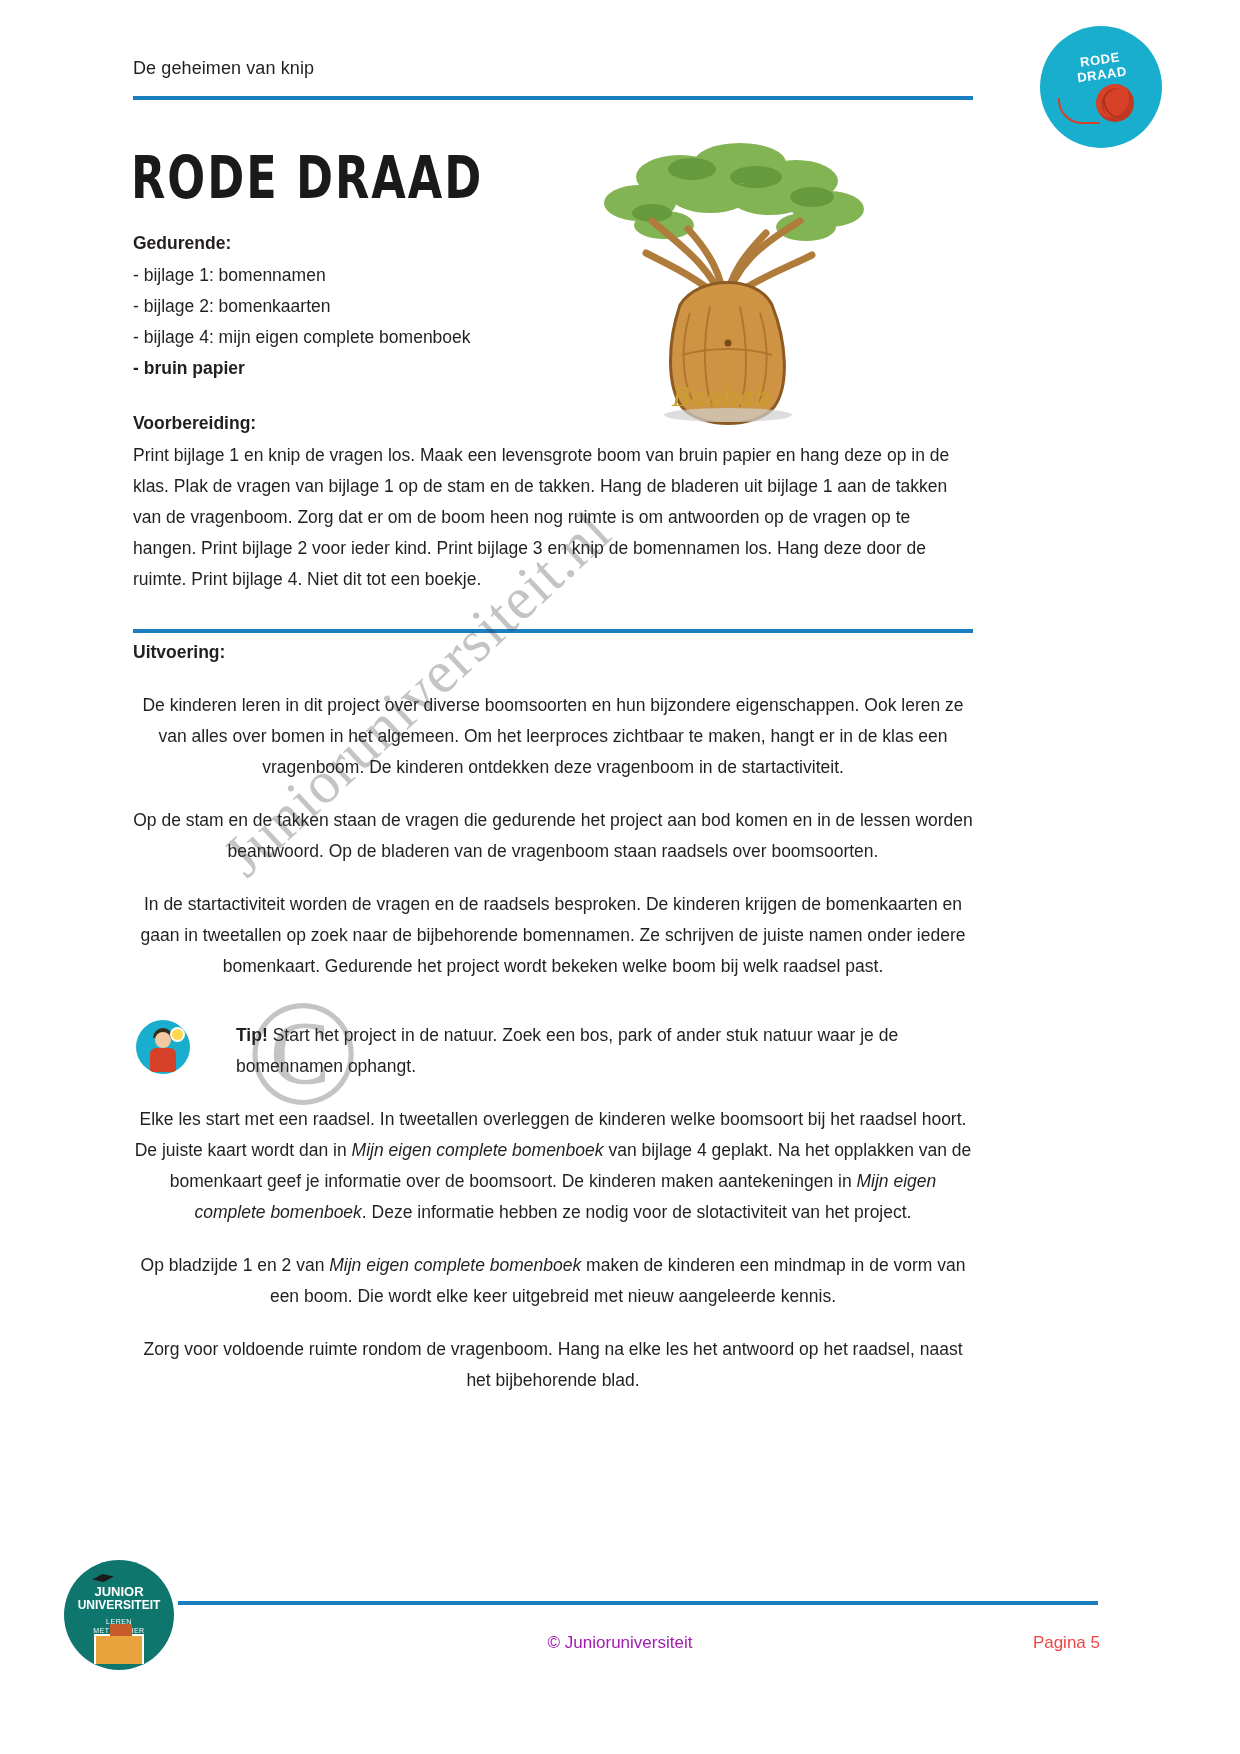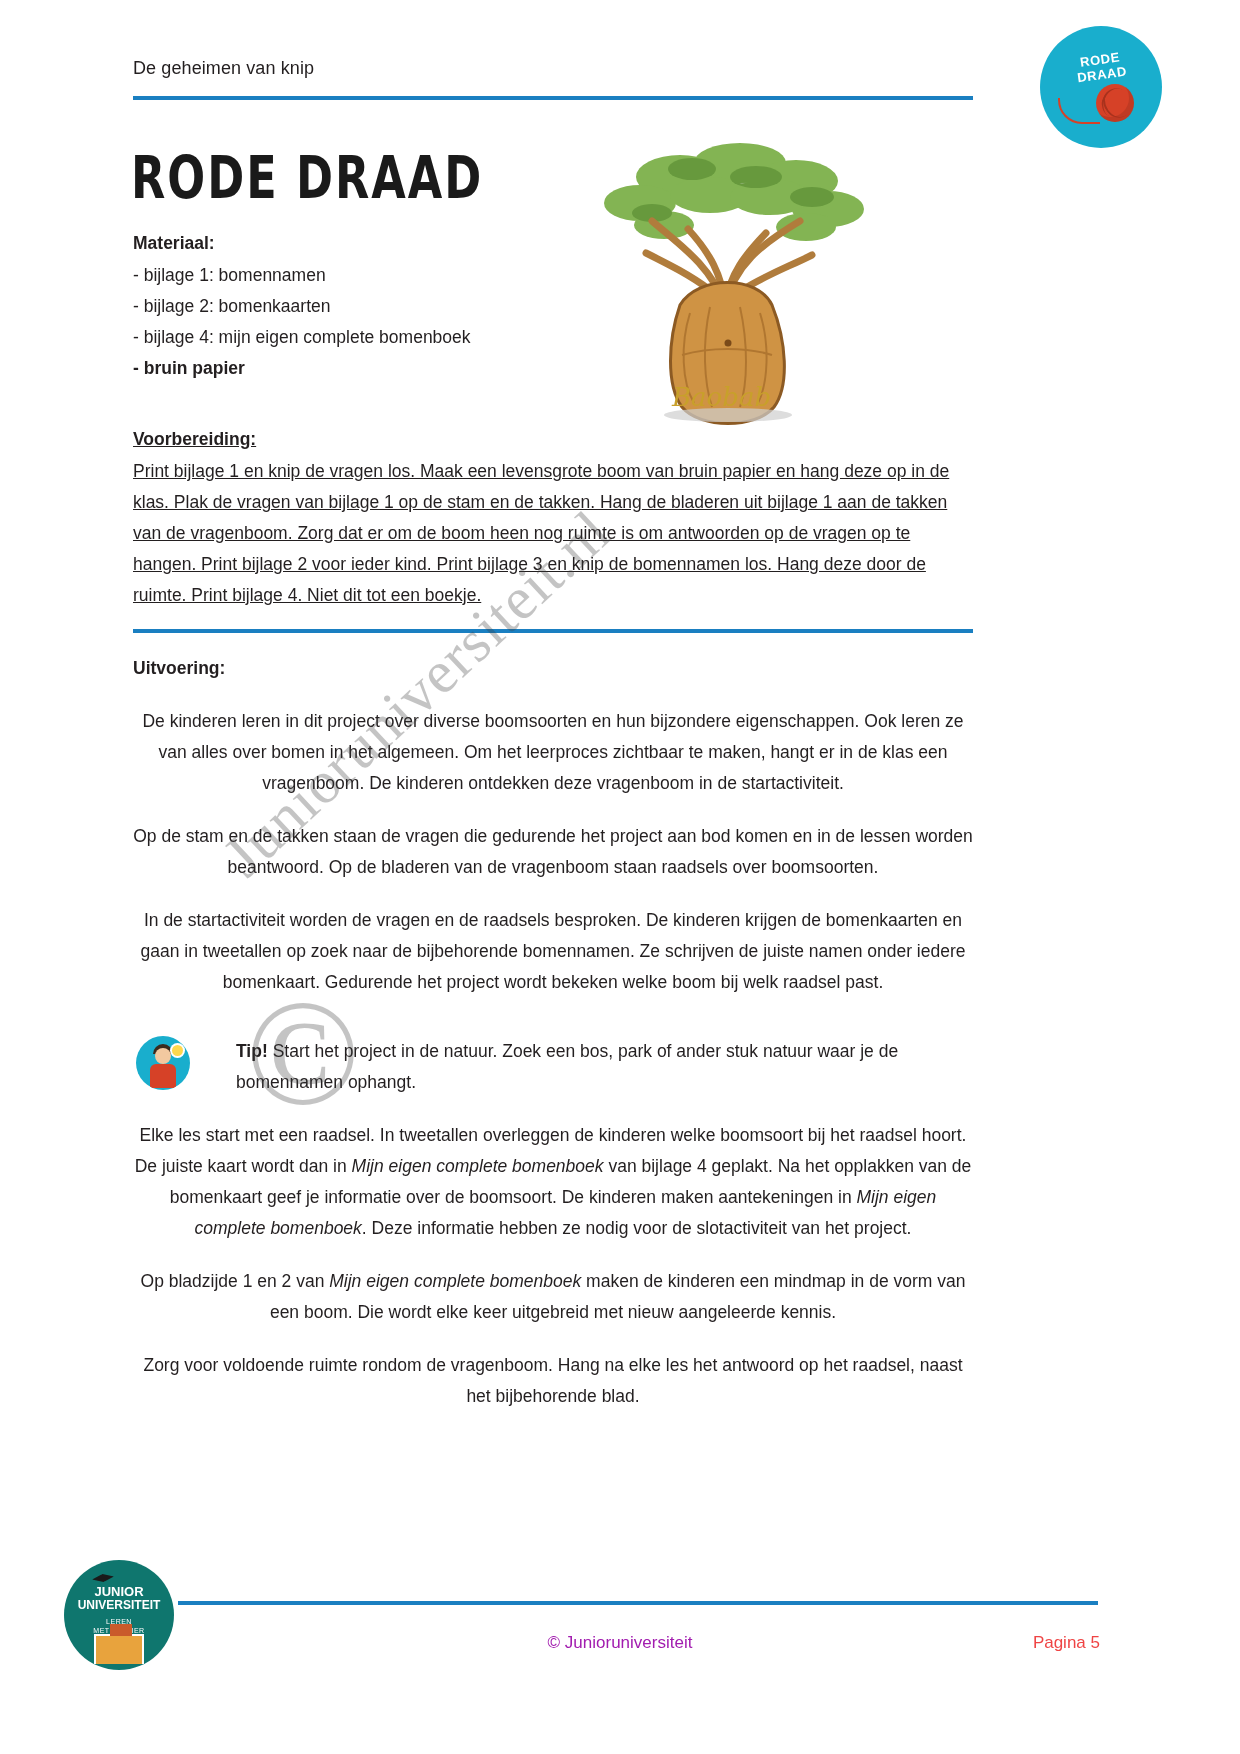--- a/index.html
+++ b/index.html
@@ -125,21 +125,21 @@
     width: 840px;
     color: #231f20;
     font-size: 17.5px;
     line-height: 31px;
   }
   .bold { font-weight: bold; }
   .italic { font-style: italic; }
   .sec-label { font-weight: bold; margin-bottom: 1px; }
   .mat-list { }
   .mat-list div { white-space: nowrap; }
-  .block { margin-top: 40px; text-decoration: underline; }
+  .block { margin-top: 24px; }
   .para { margin-top: 22px; text-align: center; }
   .mat-wrap { width: 430px; }
 
   
   .tree-wrap {
     position: absolute;
     left: 560px;
     top: 125px;
     width: 330px;
     height: 300px;
@@ -370,21 +370,21 @@
       <circle cx="168" cy="218" r="3.5" fill="#7a4a19"></circle>
 
       <ellipse cx="168" cy="290" rx="64" ry="7" fill="#cfcfcf" opacity="0.7"></ellipse>
     </svg>
   </div>
   <div class="tree-caption">Baobab</div>
 
   <div class="content">
 
     <div class="mat-wrap">
-      <div class="sec-label">Materiaal:</div>
+      <div class="sec-label">Gedurende:</div>
       <div class="mat-list">
         <div>- bijlage 1: bomennamen</div>
         <div>- bijlage 2: bomenkaarten</div>
         <div>- bijlage 4: mijn eigen complete bomenboek</div>
         <div class="bold">- bruin papier</div>
       </div>
     </div>
 
     <div class="block">
       <div class="sec-label">Voorbereiding:</div>

